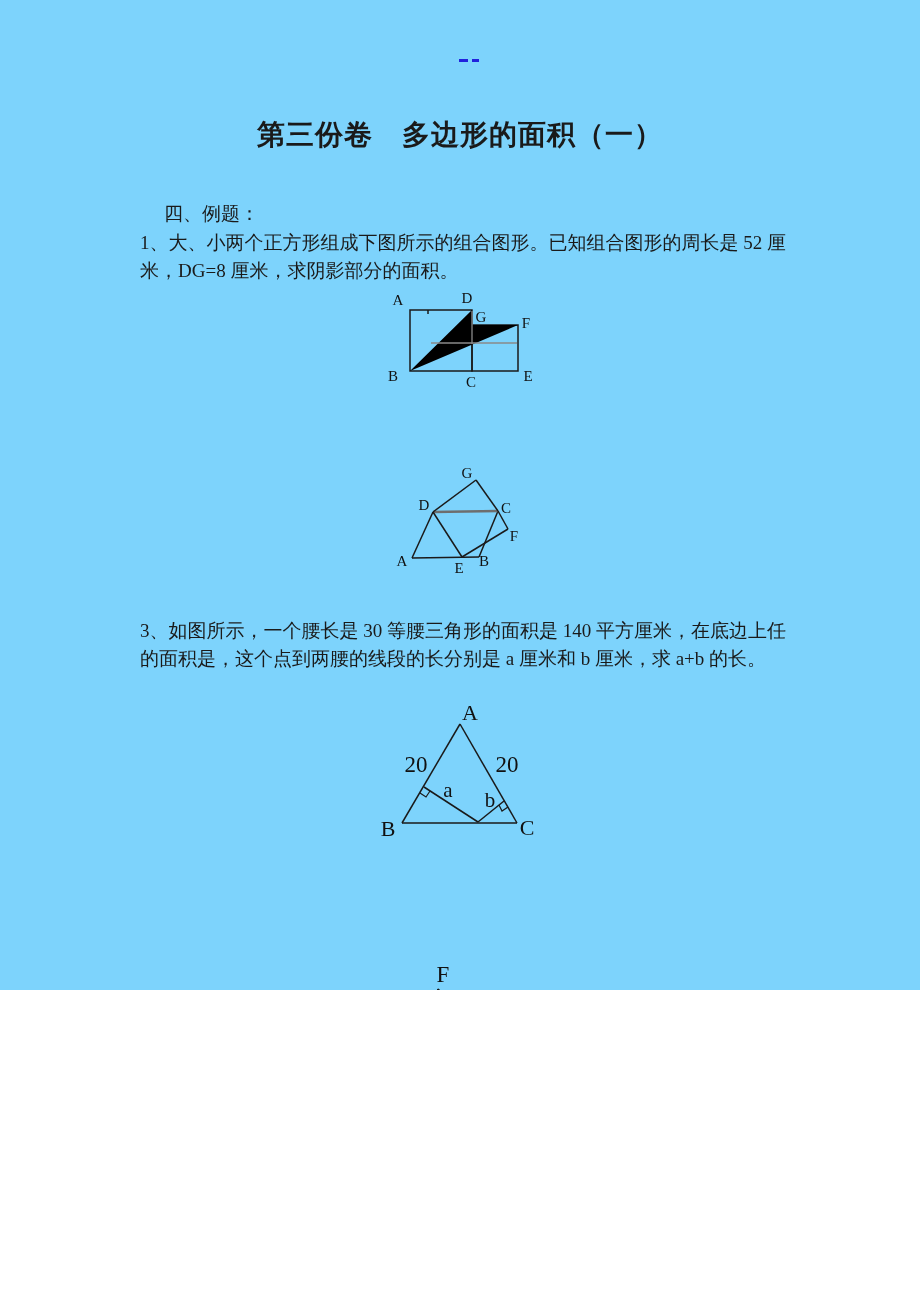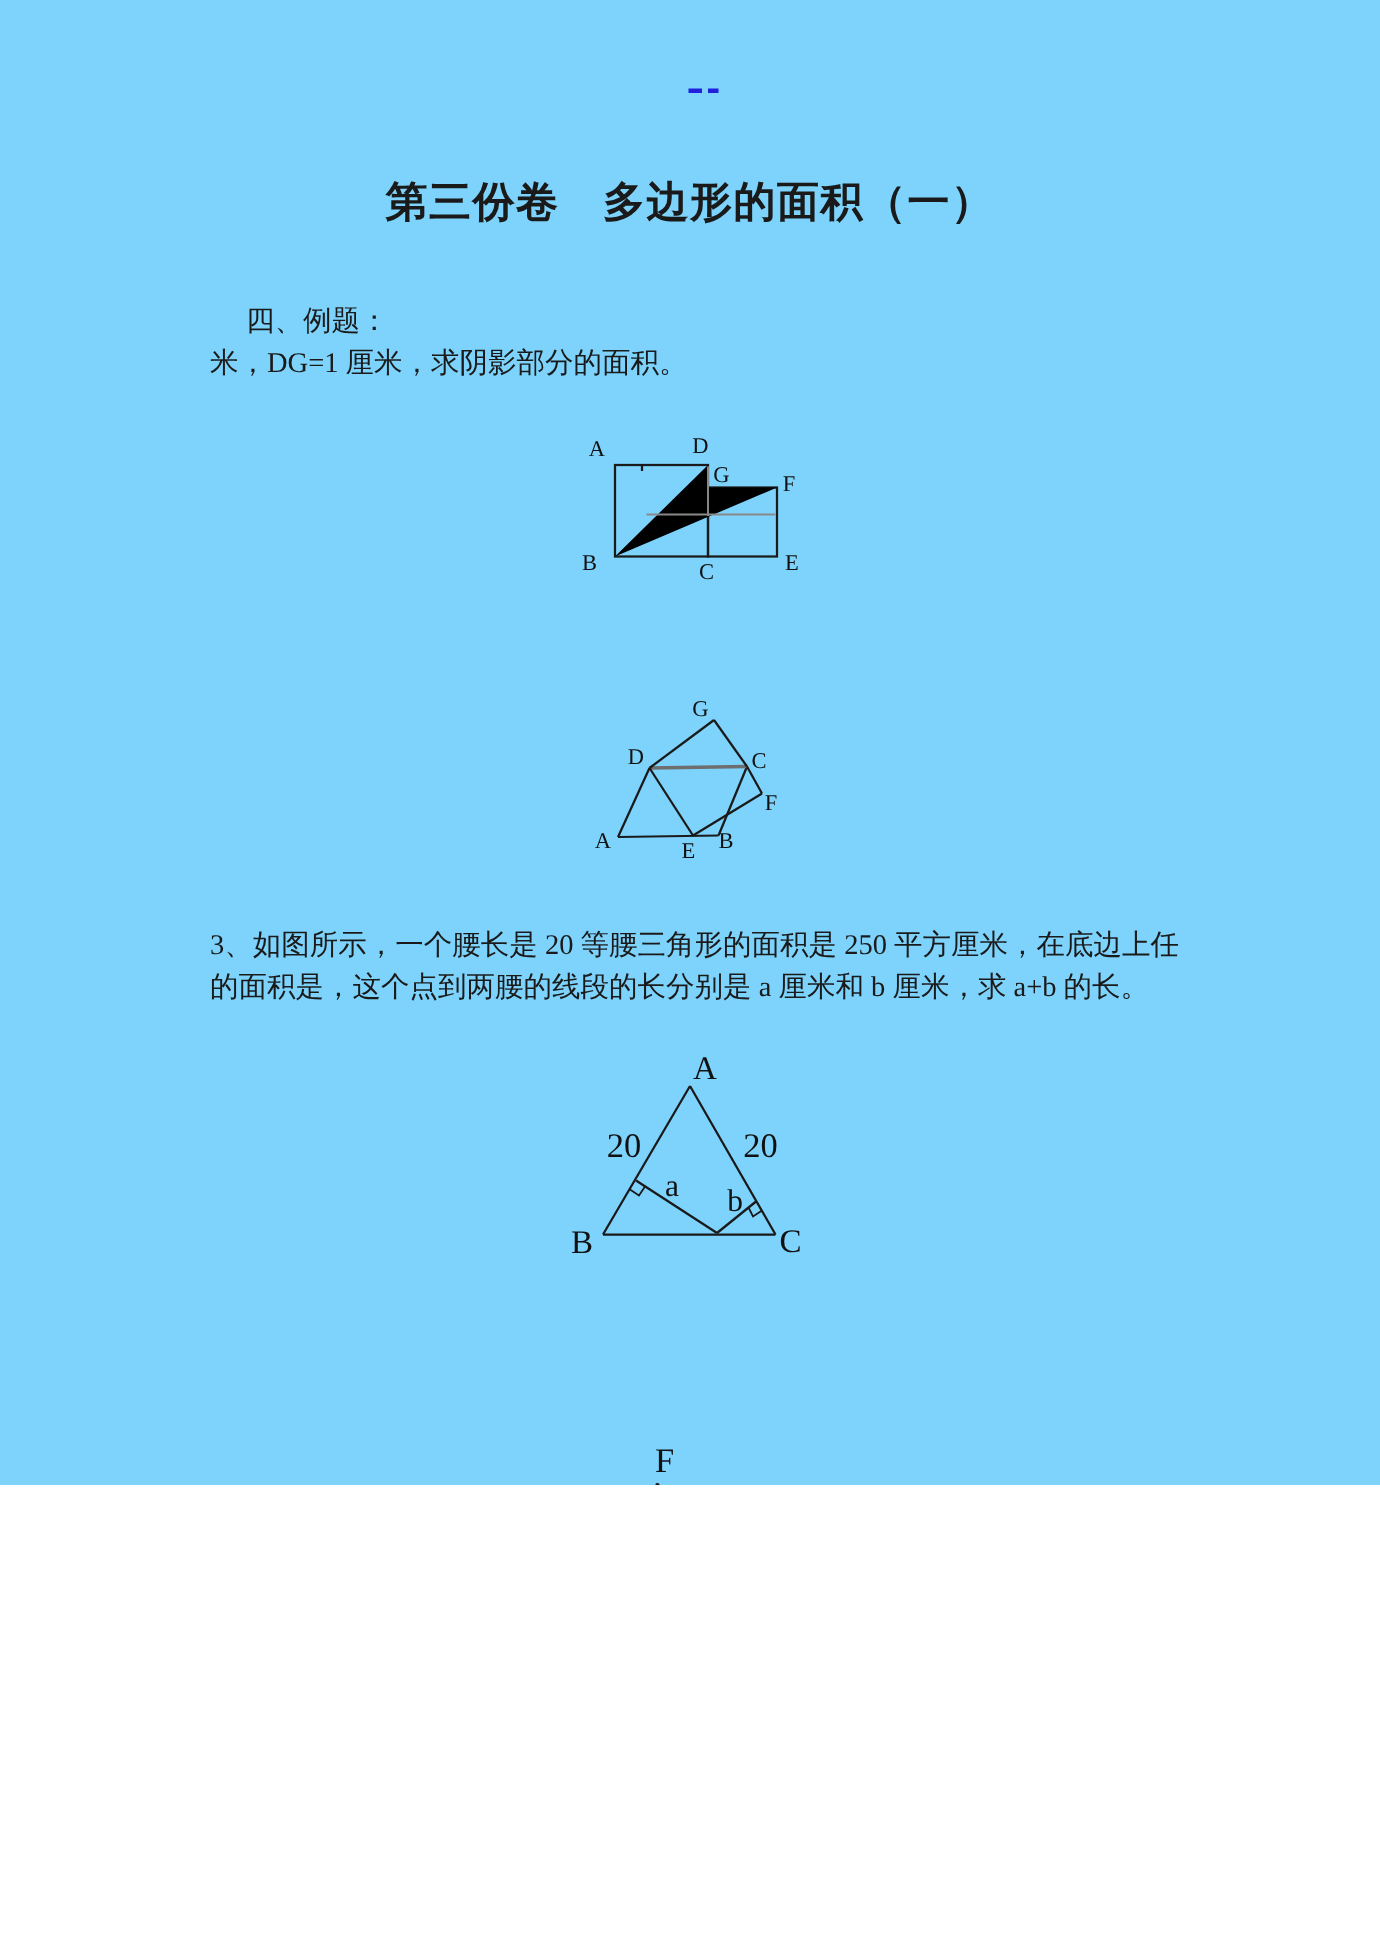--- a/index.html
+++ b/index.html
@@ -52,21 +52,22 @@
   <div class="dashes">
     <span class="dash"></span>
     <span class="dash short"></span>
   </div>
 
   <div class="title">第三份卷　多边形的面积（一）</div>
 
   <div class="section-heading">四、例题：</div>
 
   <div class="para p1">
-    <span class="line">米，DG=1 厘米，求阴影部分的面积。</span>
+    <span class="line">1、大、小两个正方形组成下图所示的组合图形。已知组合图形的周长是 52 厘</span>
+    <span class="line">米，DG=8 厘米，求阴影部分的面积。</span>
   </div>
 
   <svg class="fig f1" width="170" height="105" viewBox="0 0 170 105">
     <rect class="edge" x="30" y="20" width="62" height="61"></rect>
     <rect class="edge" x="92" y="35" width="46" height="46"></rect>
     <polygon class="shade" points="30,81 92,20 92,35 138,35"></polygon>
     <line class="grayline" x1="51" y1="53" x2="137" y2="53"></line>
     <line class="grayline" x1="92" y1="21" x2="92" y2="54"></line>
     <line class="edge" x1="48" y1="20" x2="48" y2="24"></line>
     <text class="lab15" x="18" y="10" text-anchor="middle" dominant-baseline="central">A</text>
@@ -92,21 +93,21 @@
     <text class="lab15" x="87" y="13" text-anchor="middle" dominant-baseline="central">G</text>
     <text class="lab15" x="44" y="45" text-anchor="middle" dominant-baseline="central">D</text>
     <text class="lab15" x="126" y="48" text-anchor="middle" dominant-baseline="central">C</text>
     <text class="lab15" x="134" y="76" text-anchor="middle" dominant-baseline="central">F</text>
     <text class="lab15" x="22" y="101" text-anchor="middle" dominant-baseline="central">A</text>
     <text class="lab15" x="79" y="108" text-anchor="middle" dominant-baseline="central">E</text>
     <text class="lab15" x="104" y="101" text-anchor="middle" dominant-baseline="central">B</text>
   </svg>
 
   <div class="para p3">
-    <span class="line">3、如图所示，一个腰长是 20 等腰三角形的面积是 250 平方厘米，在底边上任</span>
+    <span class="line">3、如图所示，一个腰长是 30 等腰三角形的面积是 140 平方厘米，在底边上任</span>
     <span class="line">的面积是，这个点到两腰的线段的长分别是 a 厘米和 b 厘米，求 a+b 的长。</span>
   </div>
 
   <svg class="fig f3" width="180" height="145" viewBox="0 0 180 145">
     <line class="edge" x1="85" y1="24" x2="27" y2="123"></line>
     <line class="edge" x1="85" y1="24" x2="142" y2="123"></line>
     <line class="edge" x1="27" y1="123" x2="142" y2="123"></line>
     <line class="edge" x1="103" y1="122" x2="49" y2="87"></line>
     <line class="edge" x1="103" y1="122" x2="129" y2="101"></line>
     <polyline class="ra" points="45,93 51,97 55,91"></polyline>

